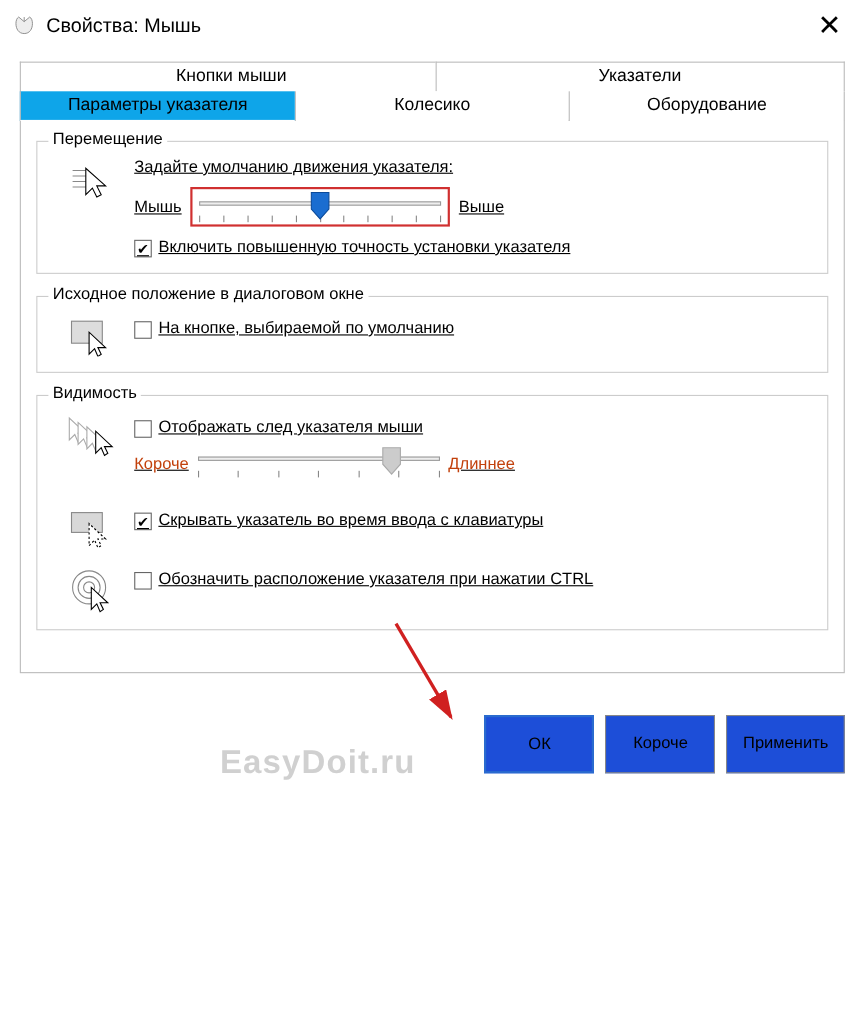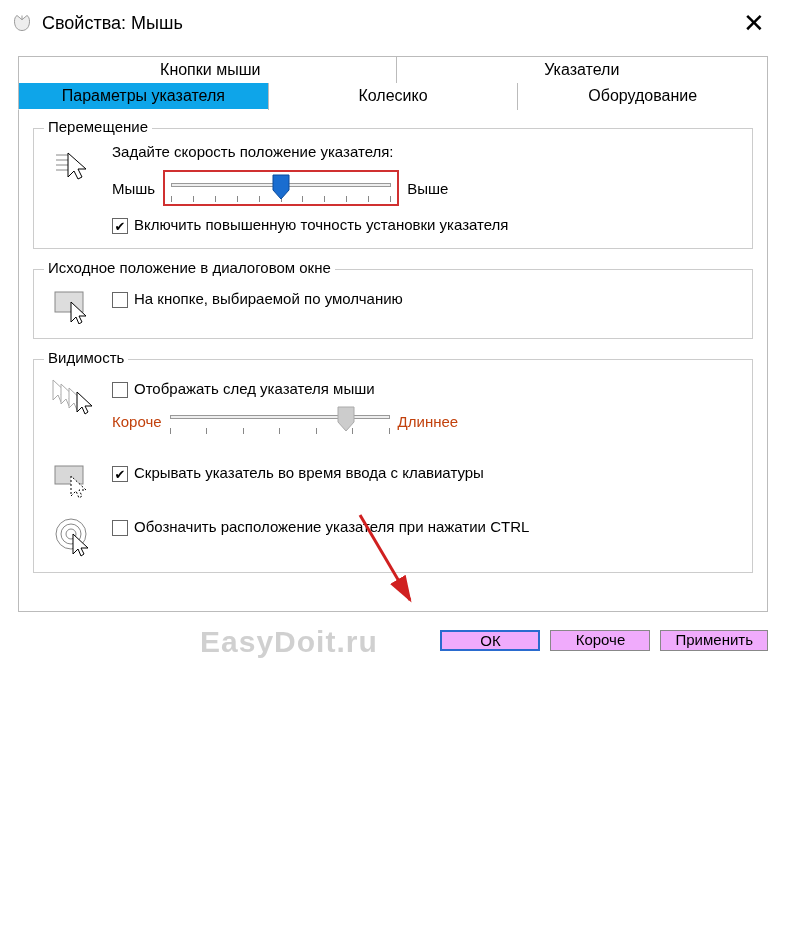--- a/index.html
+++ b/index.html
@@ -66,22 +66,23 @@
   .tabrow.bottom .tab:not(:last-child) { border-right: none; }
   .tabpage {
     border: 1px solid #bbb;
     border-top: 1px solid #bbb;
     padding: 18px 14px;
     margin-top: -1px;
   }
   .groupbox {
     border: 1px solid #ccc;
     position: relative;
-    padding: 14px 10px 14px 14px;
+    padding: 14px 10px 14px 24px;
     margin-bottom: 20px;
+    text-decoration: underline;
   }
   .groupbox .legend {
     position: absolute;
     top: -11px;
     left: 10px;
     background: #fff;
     padding: 0 4px;
     font-size: 15px;
   }
   .row {
@@ -164,26 +165,27 @@
   }
   .disabled { color: #c2410c; }
   .btnbar {
     display: flex;
     justify-content: flex-end;
     gap: 10px;
     padding: 8px 18px 14px 18px;
   }
   .btn {
     border: 1px solid #888;
-    background: #f0abfc;
-    padding: 0 14px;
+    background: #1d4ed8;
+    padding: 16px 14px;
     font-size: 15px;
     cursor: pointer;
     min-width: 100px;
     text-align: center;
+    margin-top: 20px;
   }
   .btn.default {
     border: 2px solid #2a6bcf;
   }
   .watermark {
     position: absolute;
     font-size: 30px;
     font-weight: 700;
     color: rgba(150,150,150,0.45);
     left: 200px;
@@ -239,21 +241,21 @@
               <g stroke="#888" stroke-width="1">
                 <line x1="2" y1="8" x2="14" y2="8"></line>
                   <line x1="2" y1="13" x2="16" y2="13"></line>
                 <line x1="2" y1="18" x2="18" y2="18"></line>
                   <line x1="2" y1="23" x2="16" y2="23"></line>
               </g>
               <path d="M14 6 L14 30 L20 24 L24 32 L28 30 L24 22 L32 22 Z" fill="#fff" stroke="#000"></path>
             </svg>
           </div>
           <div class="bodycol">
-            <div>Задайте скорость положение указателя:</div>
+            <div>Задайте умолчанию движения указателя:</div>
             <div class="sliderline">
               <span>Мышь</span>
               <span class="sliderbox">
                 <span class="track">
                   <span class="bar"></span>
                   <span class="thumb blue" style="left:calc(50% - 9px)">
                     <svg width="18" height="26" viewBox="0 0 18 26">
                         <polygon points="1,1 17,1 17,16 9,25 1,16"></polygon>
                       </svg>
                   </span>

